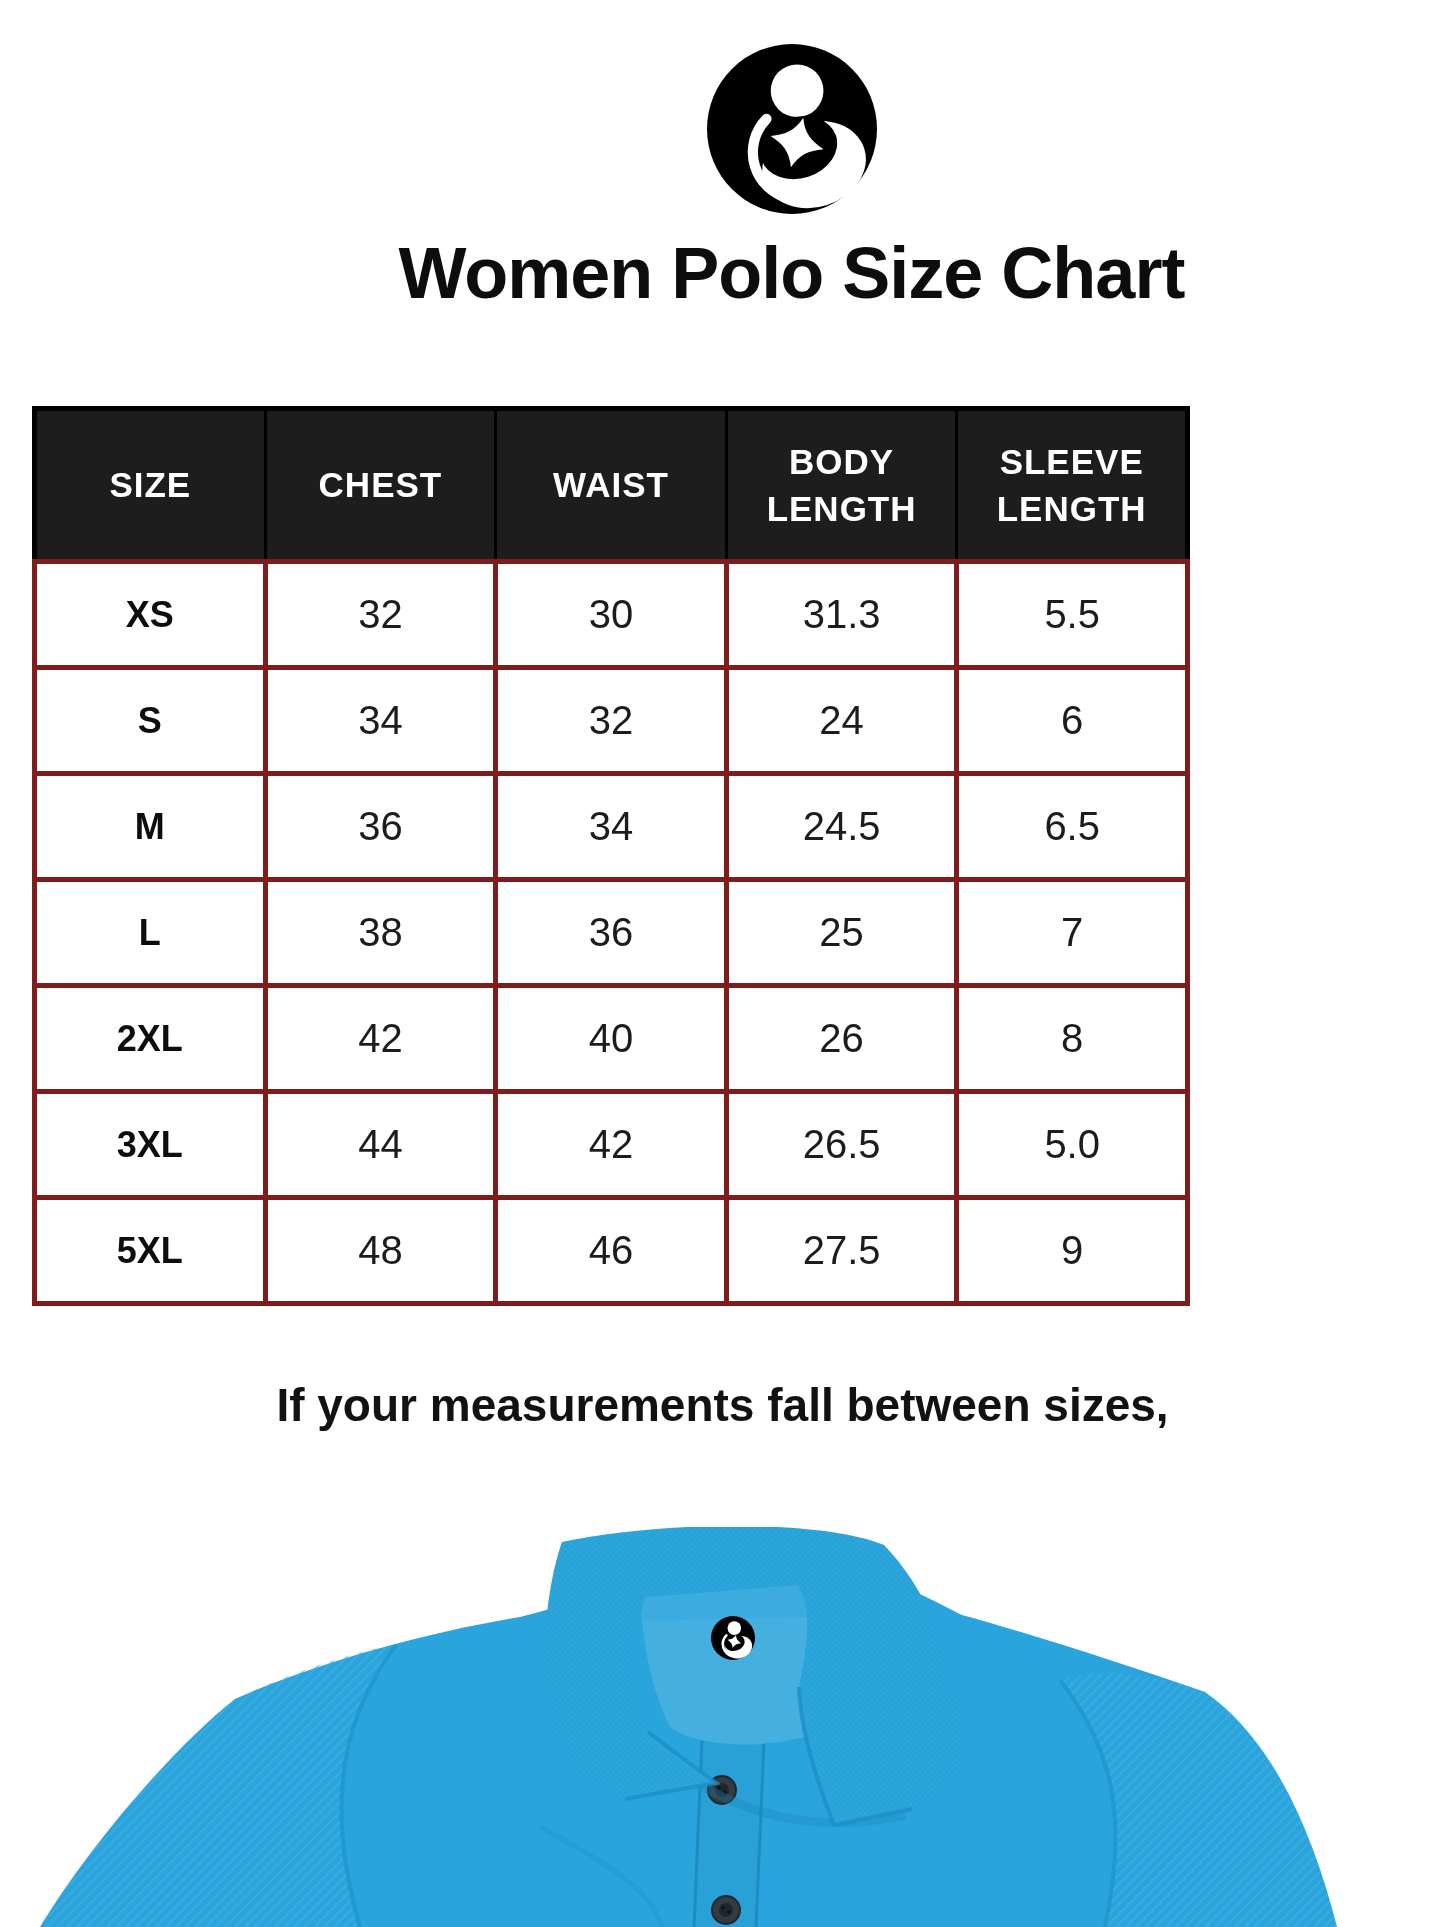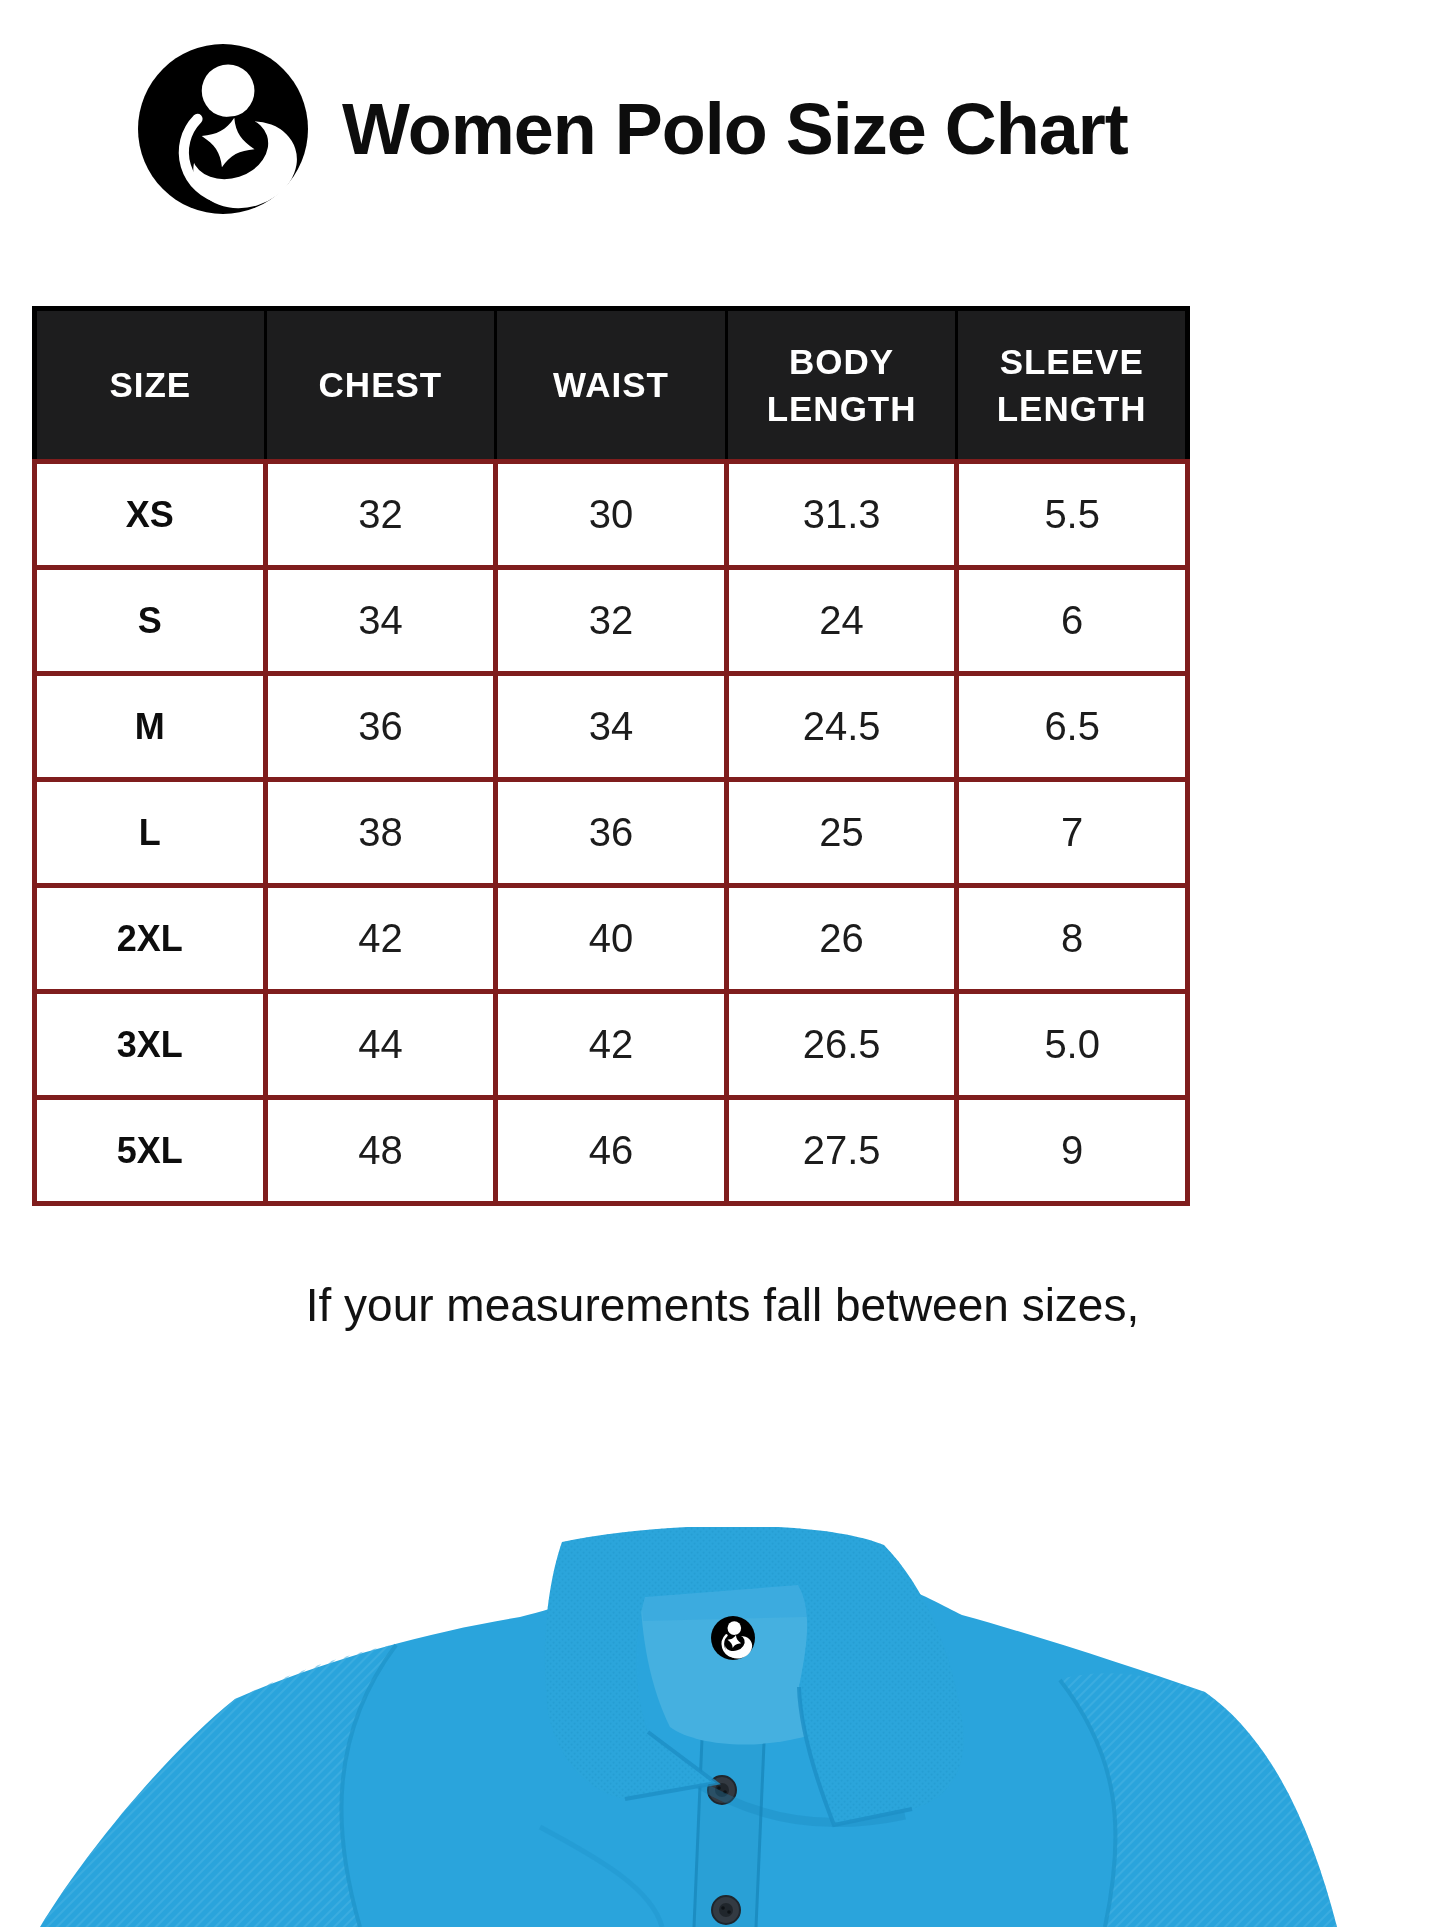--- a/index.html
+++ b/index.html
@@ -1,21 +1,21 @@
 <!DOCTYPE html>
 <html><head>
 <meta charset="utf-8">
 <style>
   html,body{margin:0;padding:0;}
   body{
     width:1445px;height:1927px;position:relative;overflow:hidden;
     background:#ffffff;font-family:"Liberation Sans",sans-serif;color:#111;
   }
   
-  .brand-row{display:flex;align-items:center;margin:44px 0 0 138px;gap:34px;}
+  .brand-row{display:flex;align-items:center;margin:44px 0 0 138px;gap:18px;flex-direction:column;}
   .logo-svg{width:170px;height:170px;flex:0 0 auto;}
   .page-title{
     font-size:72px;font-weight:800;letter-spacing:-1px;color:#0d0d0d;white-space:nowrap;
   }
   
   table.size-table{
     width:1158px;margin:92px 32px 0 32px;border-collapse:collapse;table-layout:fixed;
     border:5px solid #000;
   }
   table.size-table th{
@@ -23,21 +23,21 @@
     letter-spacing:1px;text-align:center;vertical-align:middle;border:3px solid #000;
     white-space:pre-line;line-height:1.35;
   }
   table.size-table td{
     height:99px;text-align:center;vertical-align:middle;border:5px solid #7f1d1d;
     background:#fff;font-size:40px;font-weight:400;color:#1c1c1c;
   }
   table.size-table td.size-cell{font-size:36px;font-weight:700;color:#0d0d0d;}
   
   .note{
-    margin-top:66px;text-align:center;font-size:46px;font-weight:400;
+    margin-top:66px;text-align:center;font-size:46px;font-weight:700;
     line-height:1.45;color:#121212;
   }
   
   .polo-wrap{position:absolute;left:0;bottom:0;width:1445px;height:400px;}
   .hidden-defs{position:absolute;width:0;height:0;overflow:hidden;}
 </style>
 </head>
 <body>
 
 <svg class="hidden-defs" aria-hidden="true">

